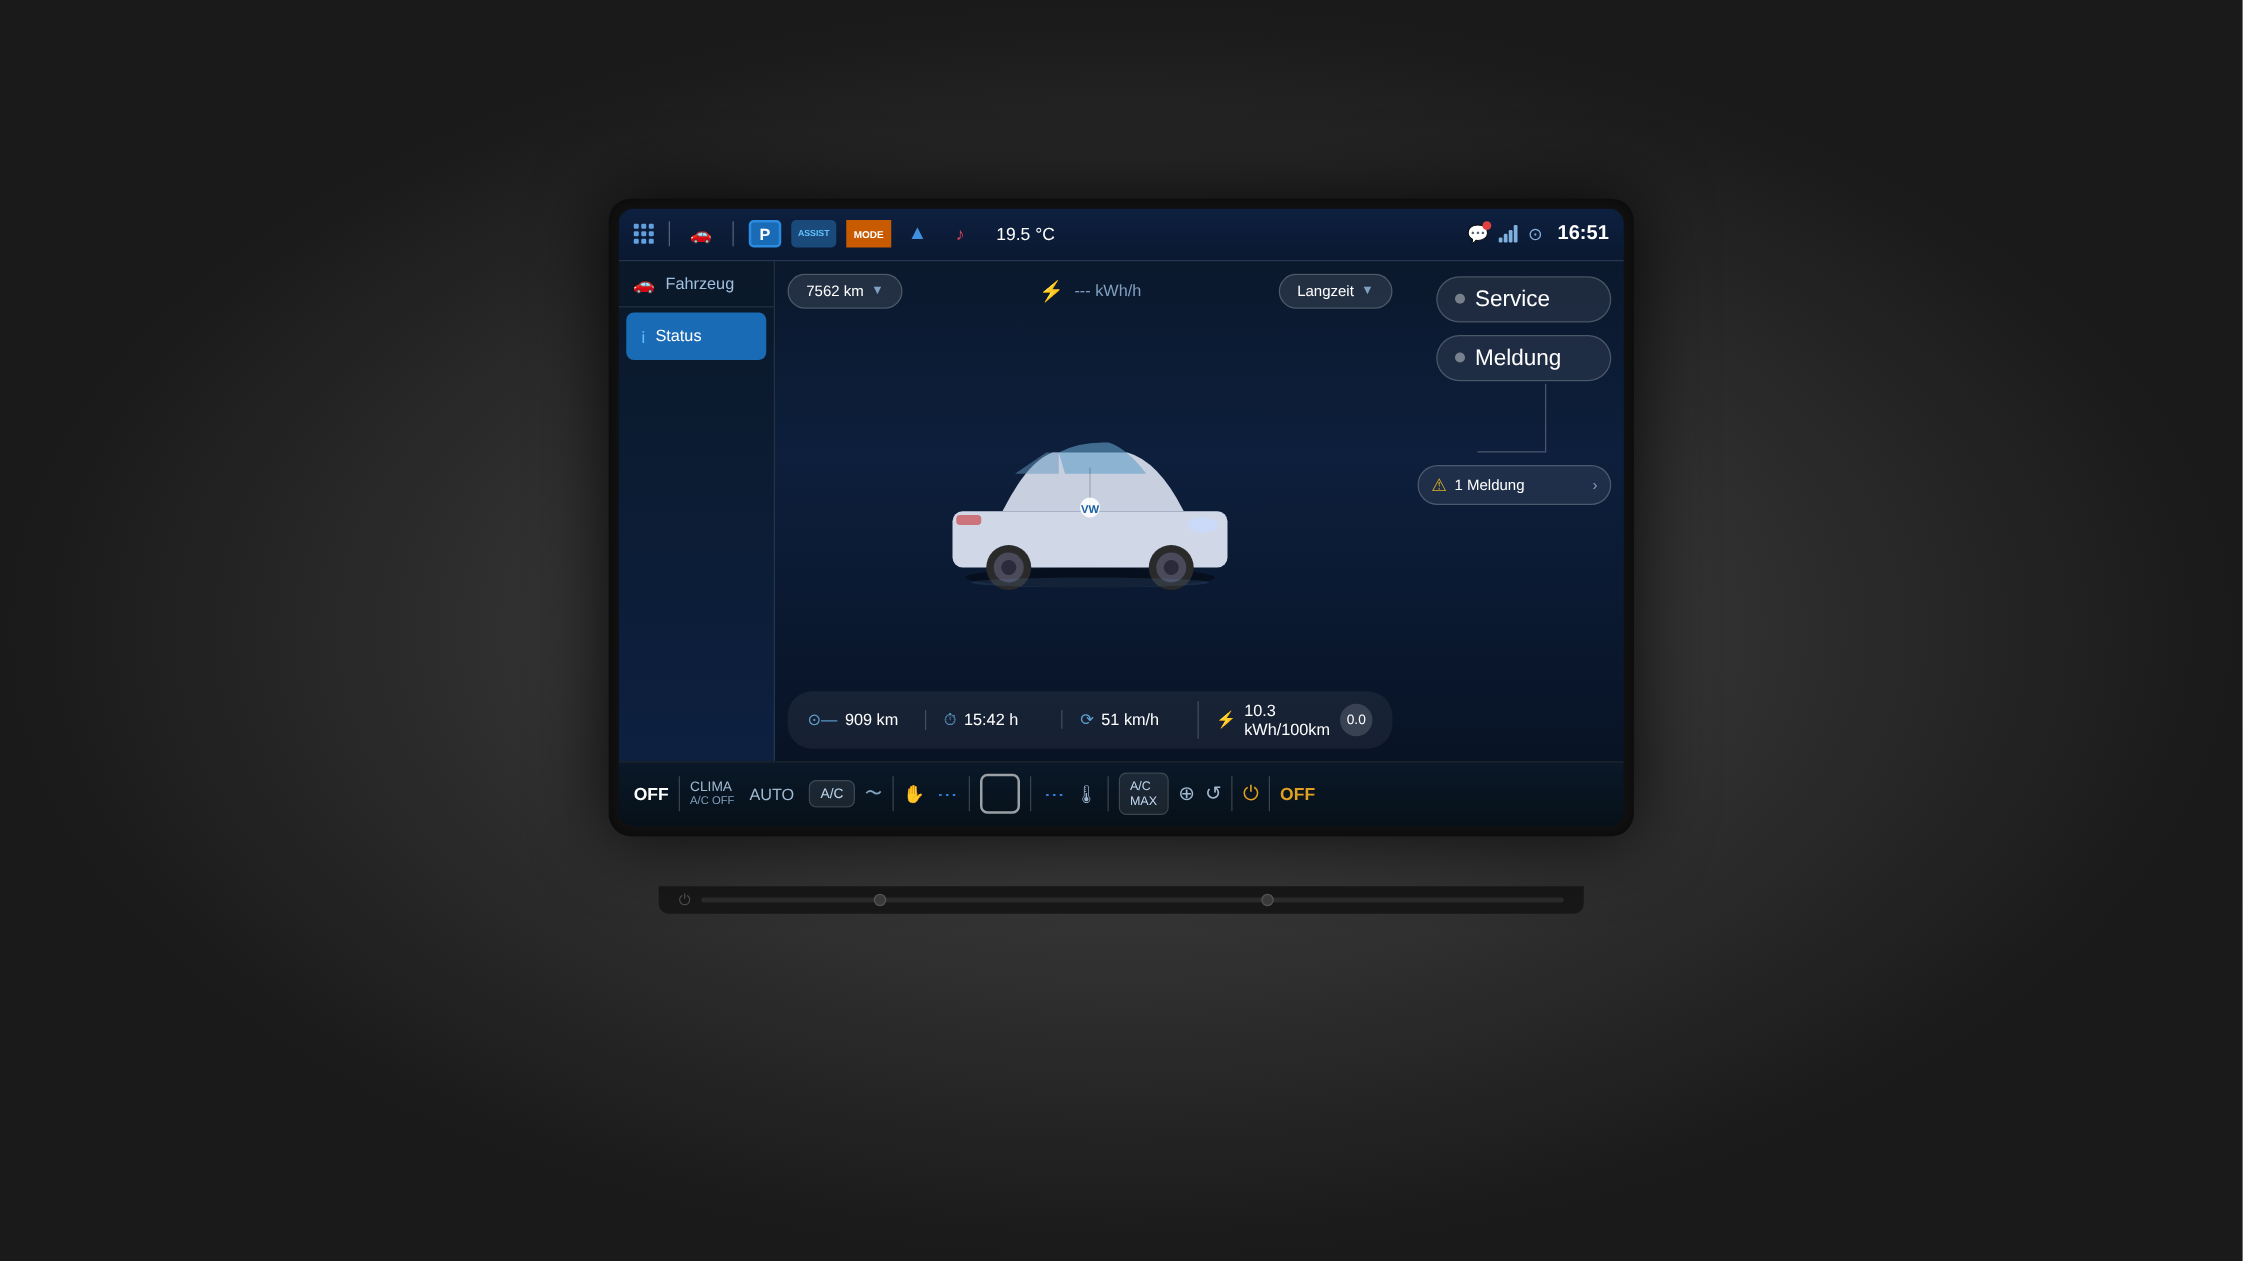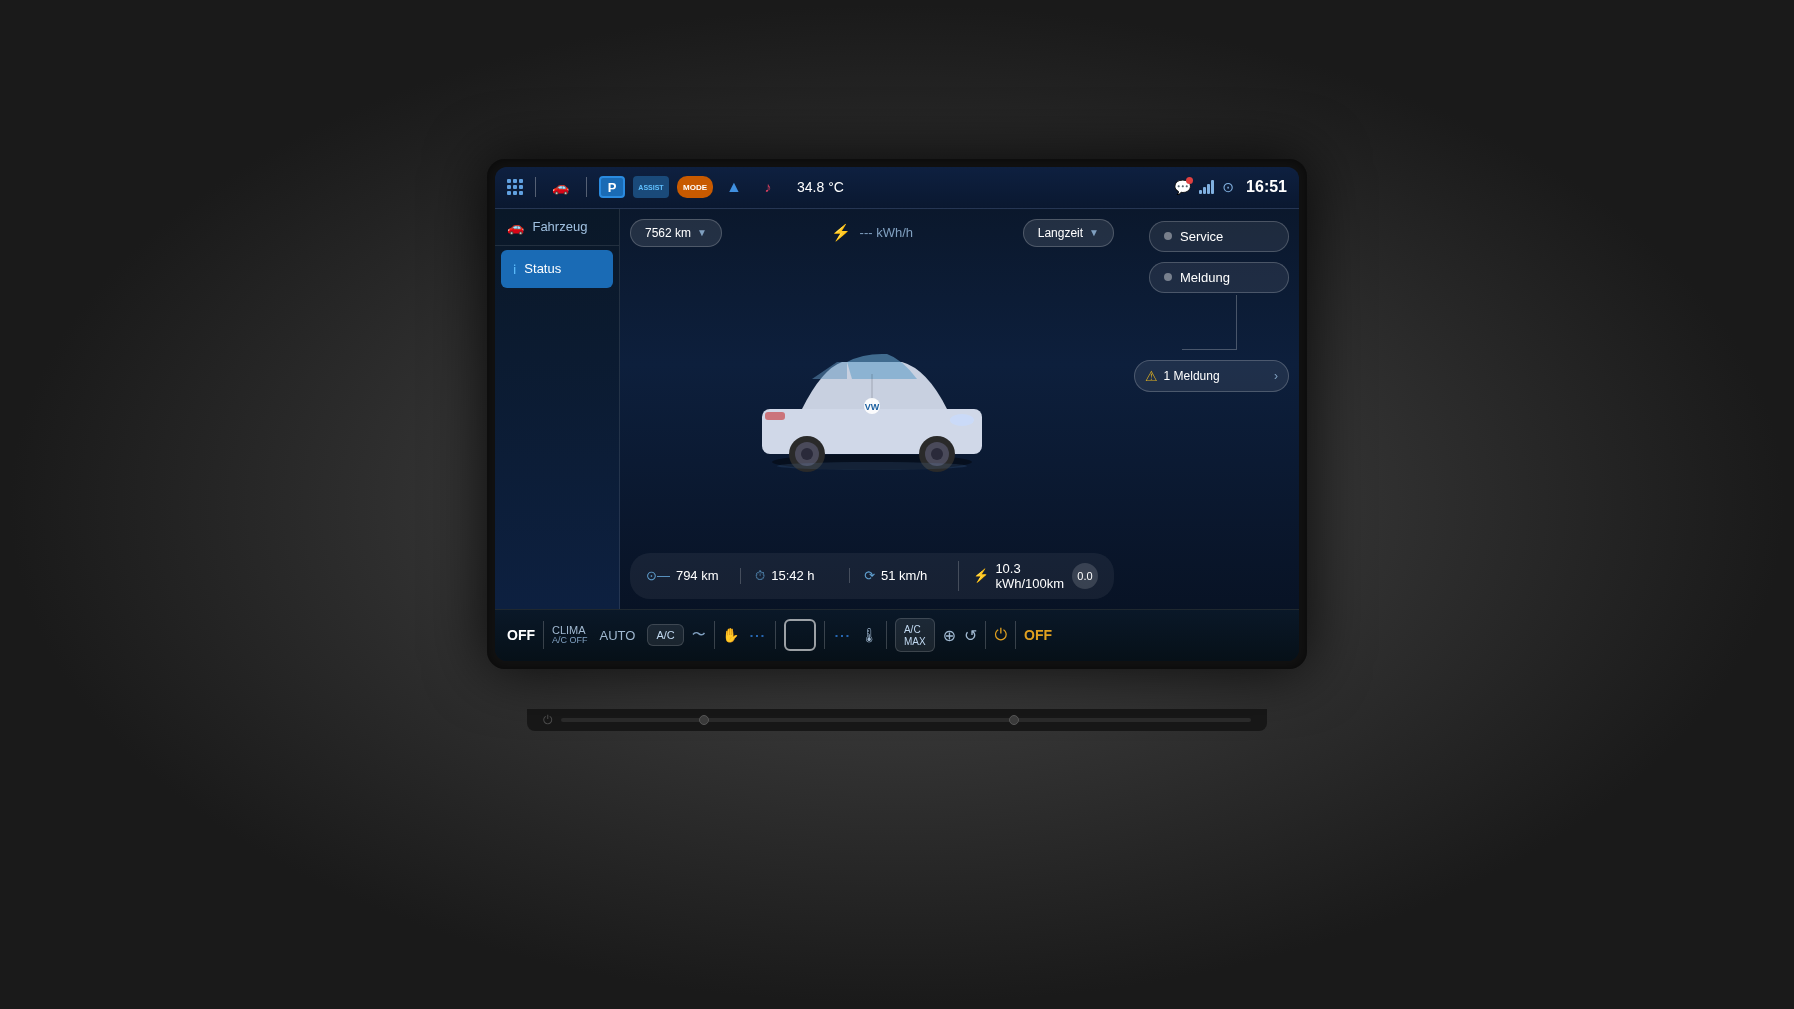--- a/index.html
+++ b/index.html
@@ -121,21 +121,21 @@
       align-items: center;
       justify-content: center;
       font-size: 8px;
       color: #60c0ff;
       flex-direction: column;
       gap: 1px;
     }
 
     .icon-mode {
       background: #c85a00;
-      border-radius: 10px;
+      border-radius: 0;
       width: 36px;
       height: 22px;
       display: flex;
       align-items: center;
       justify-content: center;
       font-size: 8px;
       color: white;
       font-weight: bold;
     }
 
@@ -320,21 +320,21 @@
     }
 
     .right-btn {
       background: rgba(255,255,255,0.08);
       border: 1px solid rgba(255,255,255,0.2);
       border-radius: 20px;
       padding: 7px 14px;
       display: flex;
       align-items: center;
       gap: 8px;
-      font-size: 13px;
+      font-size: 18px;
       color: white;
       cursor: pointer;
       width: 140px;
       justify-content: flex-start;
     }
 
     .right-btn .dot {
       width: 8px;
       height: 8px;
       border-radius: 50%;
@@ -475,21 +475,21 @@
             </div>
 
             <div class="icon-mode">
               <span style="font-size:8px; font-weight:bold;">MODE</span>
             </div>
 
             <div class="nav-icon icon-nav">▲</div>
 
             <div class="nav-icon icon-music">♪</div>
 
-            <span class="temp-display">34.8 °C</span>
+            <span class="temp-display">19.5 °C</span>
           </div>
 
           <div class="status-bar-right">
 
             <div style="position:relative; color:#60a0e0; font-size:14px; cursor:pointer;">
               💬
               <div style="position:absolute; top:-2px; right:-2px; background:#e04040; border-radius:50%; width:7px; height:7px;"></div>
             </div>
 
             <div class="signal-icon">
@@ -567,21 +567,21 @@
                 <circle cx="205" cy="130" r="12" fill="#4a4a5a"></circle>
                 <circle cx="205" cy="130" r="6" fill="#2a2a3a"></circle>
 
                 <ellipse cx="140" cy="142" rx="95" ry="4" fill="rgba(100,150,200,0.15)"></ellipse>
               </svg>
             </div>
 
             <div class="bottom-stats">
               <div class="bottom-stat">
                 <span class="stat-icon">⊙—</span>
-                <span class="stat-value">794 km</span>
+                <span class="stat-value">909 km</span>
               </div>
               <div class="bottom-stat">
                 <span class="stat-icon">⏱</span>
                 <span class="stat-value">15:42 h</span>
               </div>
               <div class="bottom-stat">
                 <span class="stat-icon">⟳</span>
                 <span class="stat-value">51 km/h</span>
               </div>
               <div class="bottom-stat">

